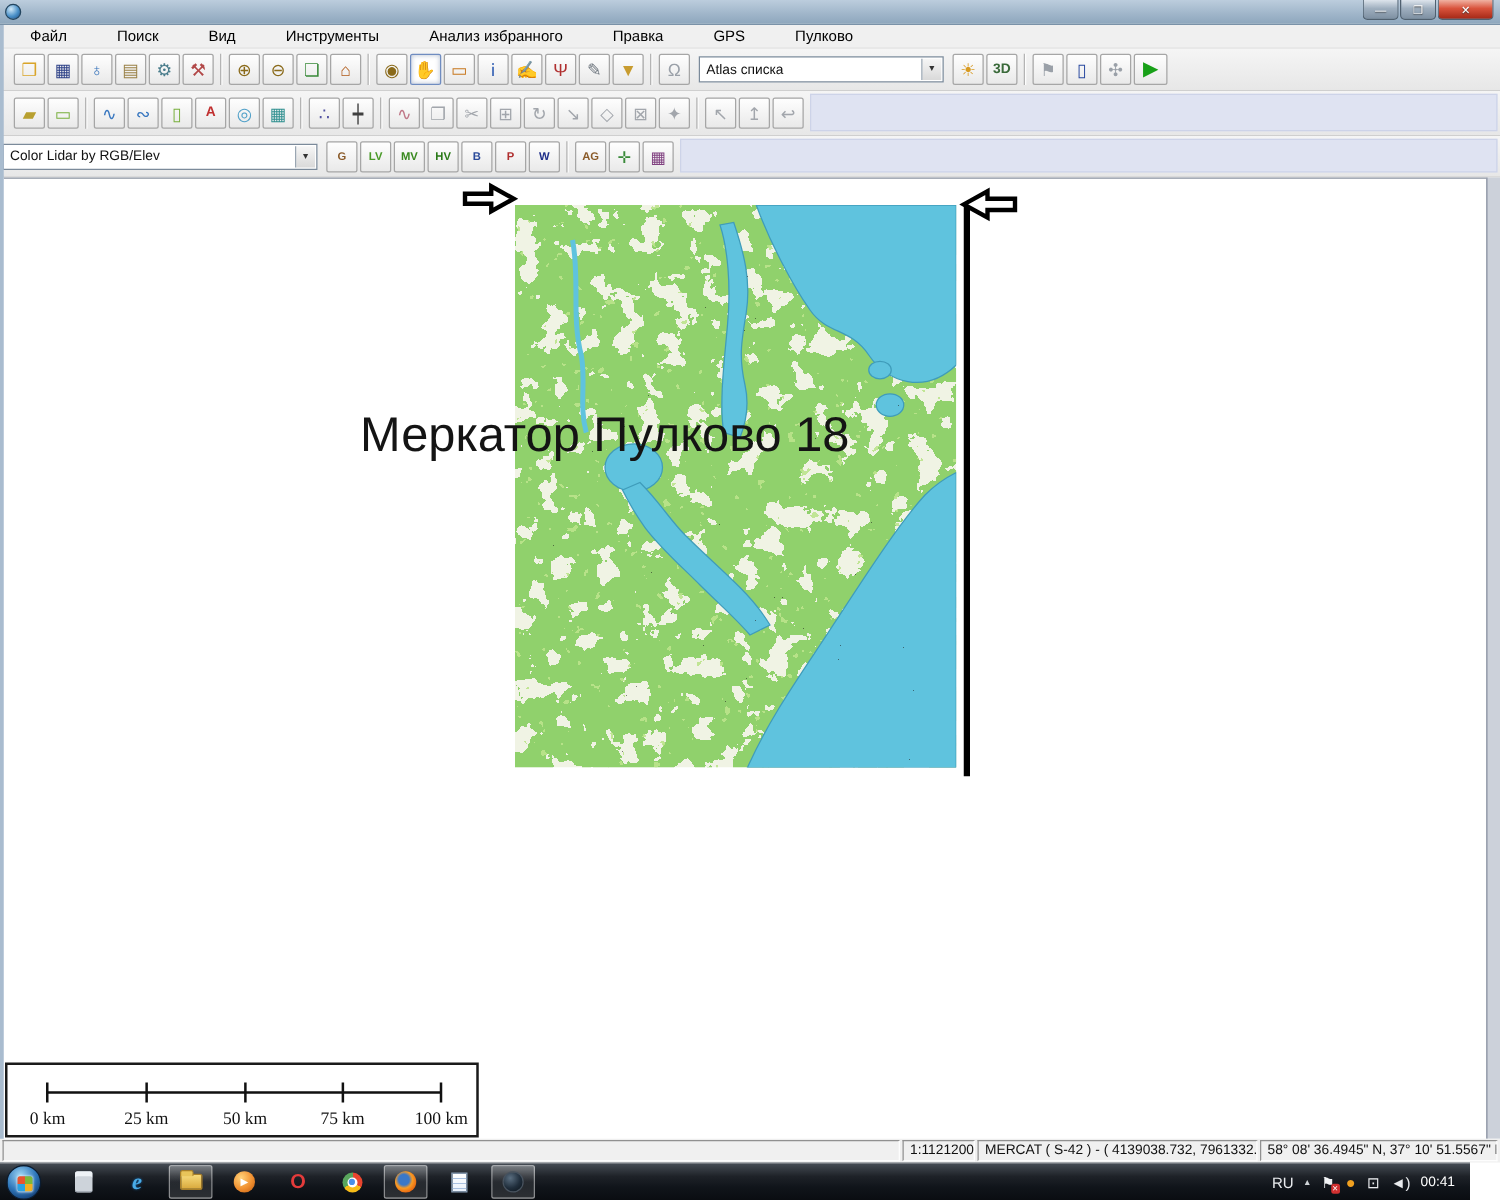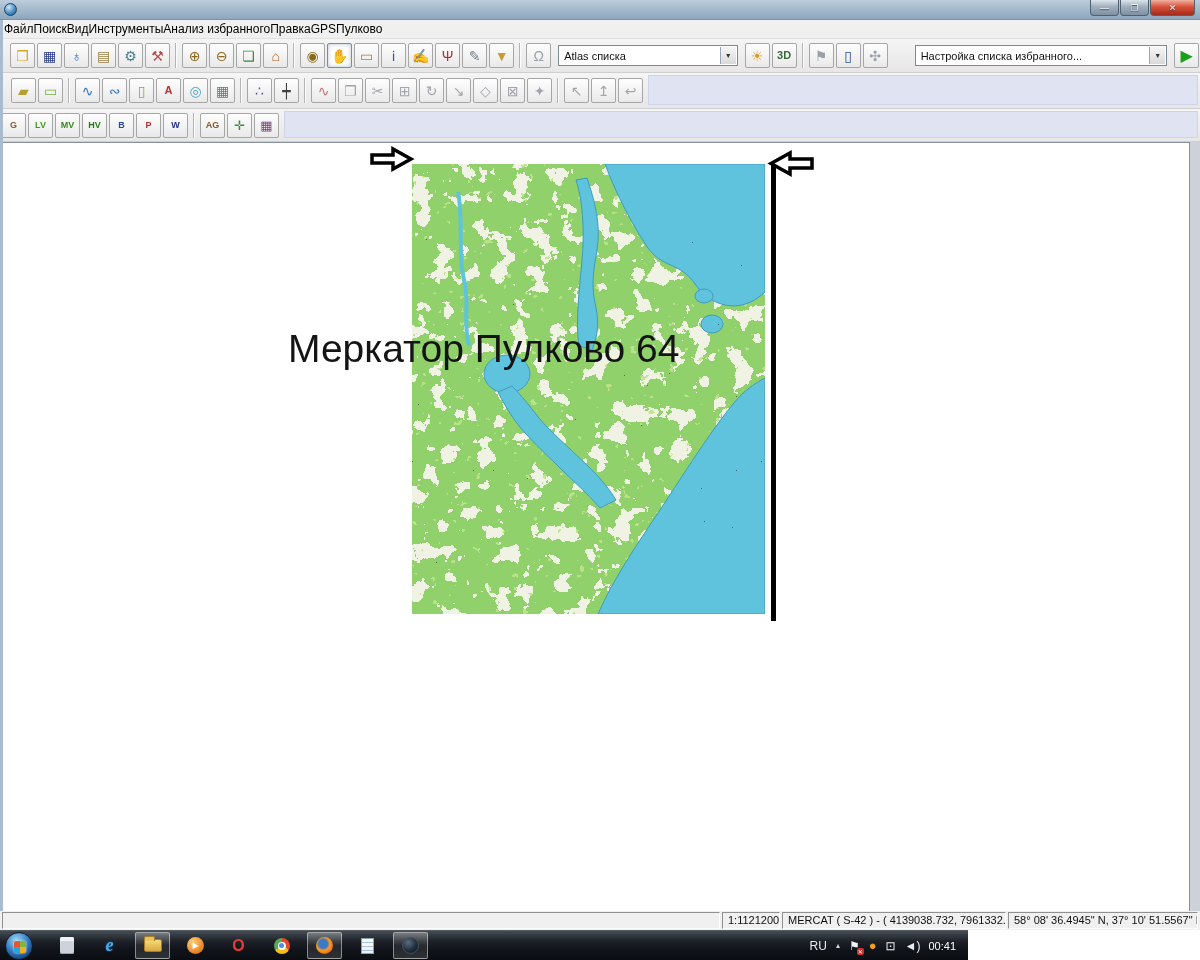--- a/index.html
+++ b/index.html
@@ -15,21 +15,21 @@
   #title-text { font-size:12px; color:#0a0a0a; white-space:nowrap; }
   .winbtns { position:absolute; right:5px; top:0; display:flex; }
   .wbtn { width:29px; height:16px; border:1px solid #50606f; border-top:none; border-radius:0 0 4px 4px;
     background:linear-gradient(#dde4ec,#9fafbf 45%,#7e90a2); color:#fff; font-size:9px;
     display:flex; align-items:center; justify-content:center; text-shadow:0 1px 1px #333; margin-left:1px; }
   .wbtn.close { width:45px; background:linear-gradient(#f0b2a2,#d9533c 45%,#a52816); }
 
   
   #menubar { position:absolute; top:20px; left:0; width:1200px; height:19px; background:#f0f0f0;
     display:flex; align-items:center; padding-left:4px; border-bottom:1px solid #e0e0e0; }
-  .menu-item { font-size:12px; color:#000; padding:0 0; }
+  .menu-item { font-size:12px; color:#000; padding:0 20px; }
 
   
   .tbar { position:absolute; left:0; width:1200px; display:flex; align-items:center;
     background:linear-gradient(#f5f5f5,#e7e7e7); border-bottom:1px solid #cfcfcf; }
   #tb1 { top:39px; height:34px; }
   #tb2 { top:73px; height:36px; }
   #tb3 { top:109px; height:33px; }
   .tb-rest { flex:1; align-self:stretch; background:#dfe3f2; margin:2px 2px 3px 4px; border:1px solid #cdd3e8; }
   .tb-grp { display:flex; align-items:center; }
   .tbtn { width:25px; height:25px; margin:1px; border:1px solid #a6a6a6; border-radius:2px;
@@ -72,21 +72,21 @@
   .sb-items span:nth-of-type(5){left:347px}
 
   
   #statusbar { position:absolute; top:911px; left:0; width:1200px; height:19px; background:#f0f0f0;
     display:flex; align-items:center; padding:0 1px; }
   .sp { height:17px; line-height:15px; font-size:11px; color:#111; padding:0 5px; margin:0 1px;
     border:1px solid; border-color:#909090 #fdfdfd #fdfdfd #909090; white-space:nowrap; overflow:hidden; }
   .sp0 { flex:1; } .sp1 { width:58px; } .sp2 { width:224px; } .sp3 { width:190px; }
 
   
-  #taskbar { position:absolute; top:930px; left:0; width:968px; height:30px;
+  #taskbar { position:absolute; top:930px; left:0; width:1176px; height:30px;
     background:linear-gradient(#454c54,#1e2228 35%,#10141a 65%,#0a0d11); border-top:1px solid #555c64;
     display:flex; align-items:center; }
   #startorb { width:28px; height:28px; margin:0 16px 0 5px; border-radius:50%;
     background:radial-gradient(circle at 40% 28%, #9ed6f4, #2f77bb 50%, #123a6e 85%); border:1px solid #0b1c30;
     position:relative; }
   #startorb::after { content:""; position:absolute; left:8px; top:8px; width:12px; height:12px; border-radius:2px;
     background:conic-gradient(#7db83a 0 25%, #f0b021 0 50%, #2aa2e0 0 75%, #e8552f 0); box-shadow:0 0 2px #fff; }
   #apps { display:flex; align-items:center; gap:8px; }
   .app { width:35px; height:27px; display:flex; align-items:center; justify-content:center; border-radius:2px; position:relative; }
   .app.active { border:1px solid rgba(255,255,255,.45);
@@ -227,24 +227,20 @@
     <span class="tbtn disabled" style="color: rgb(154, 160, 168);">
           <i class="g">⚑</i>
         </span>
         <span class="tbtn" style="color: rgb(42, 74, 160);">
           <i class="g">▯</i>
         </span>
         <span class="tbtn disabled" style="color: rgb(154, 160, 168);">
           <i class="g">✣</i>
         </span>
       </span>
-    <span id="combo-fav" class="combo">
-      <span class="combo-text">Настройка списка избранного...</span>
-      <span class="combo-arrow">▼</span>
-    </span>
     <span class="tbtn play">
       <i style="color:#18a018">▶</i>
     </span>
   </div>
 
   <div id="tb2" class="tbar">
     <span class="gap"></span>
     <span class="tb-grp">
 
     <span class="tbtn" style="color: rgb(184, 160, 48);">
@@ -315,20 +311,24 @@
           <i class="g">↥</i>
         </span>
         <span class="tbtn disabled" style="color: rgb(162, 166, 172);">
           <i class="g">↩</i>
         </span>
       </span>
     <span class="tb-rest"></span>
   </div>
 
   <div id="tb3" class="tbar">
+    <span id="combo-lidar" class="combo">
+      <span class="combo-text">Color Lidar by RGB/Elev</span>
+      <span class="combo-arrow">▼</span>
+    </span>
     <span class="tb-grp">
 
     <span class="tbtn lidar" style="color: rgb(138, 90, 40);">
           <b>G</b>
         </span>
         <span class="tbtn lidar" style="color: rgb(74, 154, 40);">
           <b>LV</b>
         </span>
         <span class="tbtn lidar" style="color: rgb(58, 138, 32);">
           <b>MV</b>
@@ -403,22 +403,48 @@
 
     <div id="vline"></div>
 
     <svg id="arrowR" class="arrow" width="46" height="28" viewBox="0 0 46 28">
       <path d="M3,10 H24 V4 L42,14 L24,24 V18 H3 Z" fill="#ffffff" stroke="#000000" stroke-width="3.5" stroke-linejoin="miter"></path>
     </svg>
     <svg id="arrowL" class="arrow" width="48" height="29" viewBox="0 0 48 29">
       <path d="M45,10 H23 V4 L4,14.5 L23,25 V19 H45 Z" fill="#ffffff" stroke="#000000" stroke-width="3.5" stroke-linejoin="miter"></path>
     </svg>
 
-    <div id="mapnote">Меркатор Пулково 64</div>
-
+    <div id="mapnote">Меркатор Пулково 18</div>
+
+    <div id="scalebar">
+      <div class="sb-line"></div>
+      <div class="sb-items">
+
+      <span class="sb-item">
+            <i class="sb-tick"></i>
+            <em class="sb-lab">0 km</em>
+          </span>
+          <span class="sb-item">
+            <i class="sb-tick"></i>
+            <em class="sb-lab">25 km</em>
+          </span>
+          <span class="sb-item">
+            <i class="sb-tick"></i>
+            <em class="sb-lab">50 km</em>
+          </span>
+          <span class="sb-item">
+            <i class="sb-tick"></i>
+            <em class="sb-lab">75 km</em>
+          </span>
+          <span class="sb-item">
+            <i class="sb-tick"></i>
+            <em class="sb-lab">100 km</em>
+          </span>
+        </div>
+    </div>
   </div>
 
   <div id="leftedge"></div>
   <div id="rightstrip"></div>
 
   <div id="statusbar">
     <span class="sp sp0"></span>
     <span class="sp sp1">1:1121200</span>
     <span class="sp sp2">MERCAT ( S-42 ) - ( 4139038.732, 7961332.067 )</span>
     <span class="sp sp3">58° 08' 36.4945" N, 37° 10' 51.5567" E</span>

